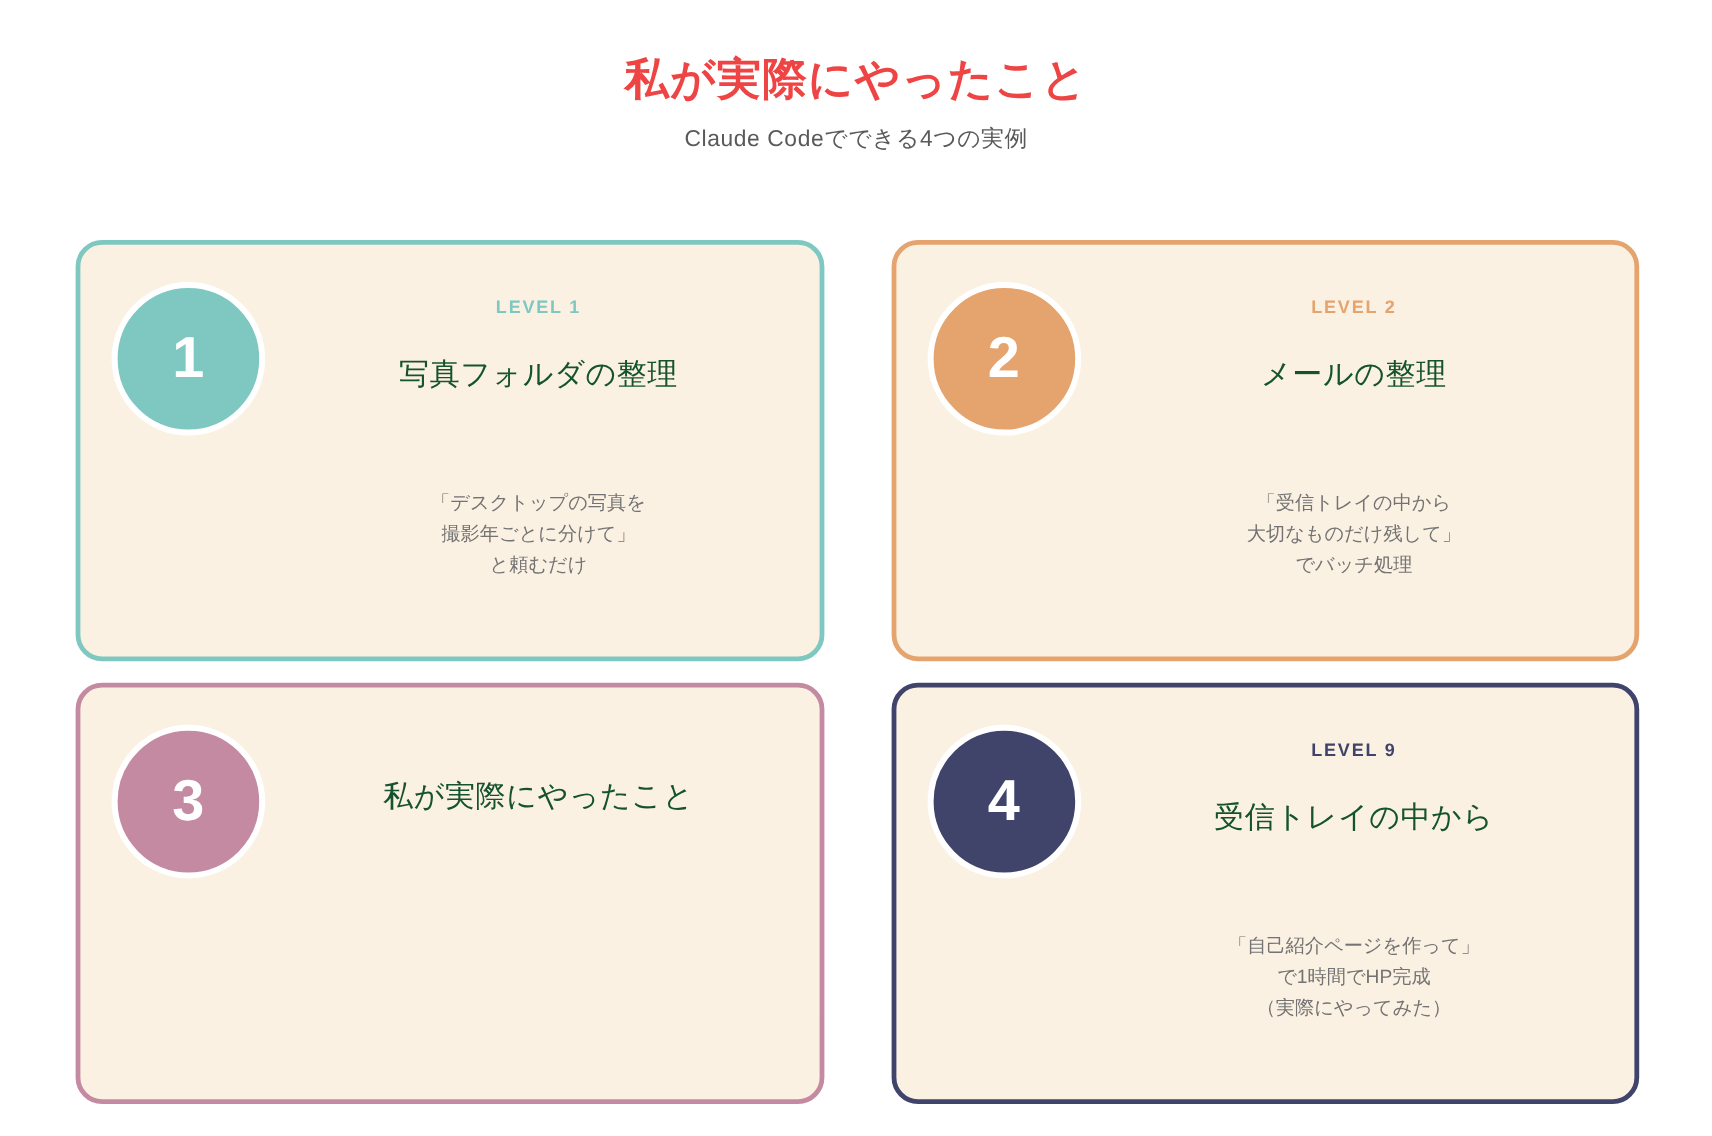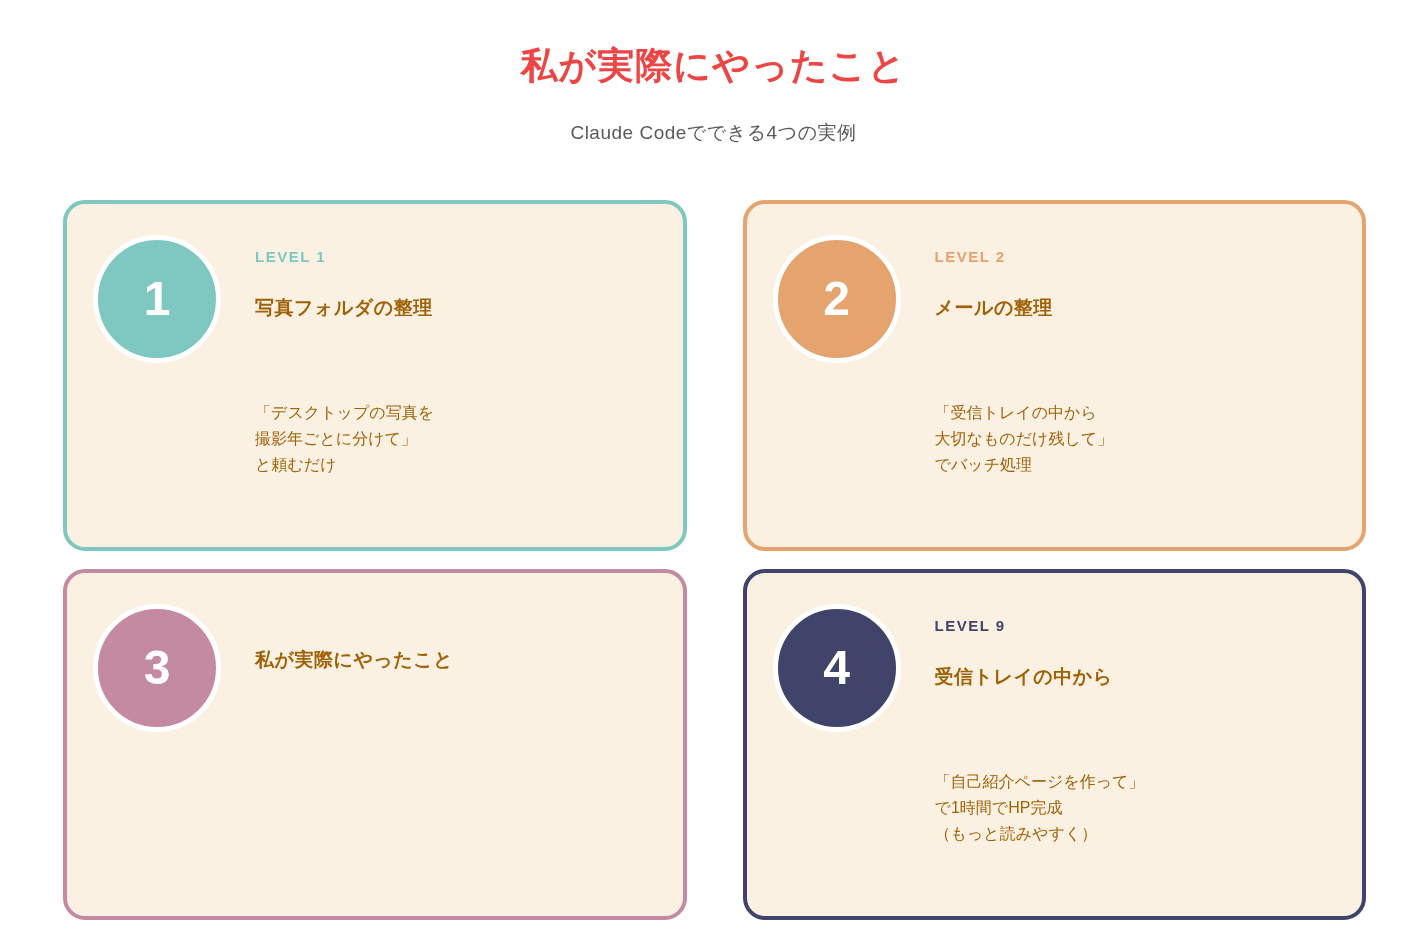--- a/index.html
+++ b/index.html
@@ -20,21 +20,21 @@
   }
   .page-title {
     margin: 0;
     font-size: 37px;
     line-height: 1.1;
     font-weight: bold;
     color: #ef4444;
     letter-spacing: 1px;
   }
   .page-subtitle {
-    margin: 33px 0 0 0;
+    margin: 16px 0 0 0;
     font-size: 19px;
     color: #5a5a5a;
     letter-spacing: 0.5px;
   }
   .cards {
     position: absolute;
     top: 200px;
     left: 63px;
     right: 61px;
     display: grid;
@@ -68,41 +68,42 @@
     color: #ffffff;
     font-size: 48px;
     font-weight: bold;
     line-height: 1;
   }
   .card-content {
     position: absolute;
     left: 188px;
     top: 44px;
     right: 40px;
+    text-align: center;
   }
   .level-label {
     font-size: 15px;
     font-weight: bold;
     letter-spacing: 1.5px;
     line-height: 17px;
     color: var(--accent);
   }
   .card-title {
     margin: 32px 0 0 0;
-    font-size: 19px;
-    font-weight: bold;
+    font-size: 25px;
+    font-weight: normal;
     line-height: 1.2;
-    color: #a16207;
+    color: #14532d;
     letter-spacing: 0.5px;
   }
   .card-quote {
     margin: 80px 0 0 0;
     font-size: 16px;
     line-height: 26px;
-    color: #a16207;
+    color: #737373;
     white-space: pre-line;
   }
 </style>
 </head>
 <body>
 
 <header class="header">
   <h1 class="page-title">私が実際にやったこと</h1>
   <p class="page-subtitle">Claude Codeでできる4つの実例</p>
 </header>
@@ -146,17 +147,17 @@
 
   <section class="card" style="--accent: #40446b;">
     <div class="badge">
       <span class="badge-number">4</span>
     </div>
     <div class="card-content">
       <div class="level-label">LEVEL 9</div>
       <h2 class="card-title">受信トレイの中から</h2>
       <p class="card-quote">「自己紹介ページを作って」
 で1時間でHP完成
-（もっと読みやすく）</p>
+（実際にやってみた）</p>
     </div>
   </section>
 
 </main>
 
 </body></html>

